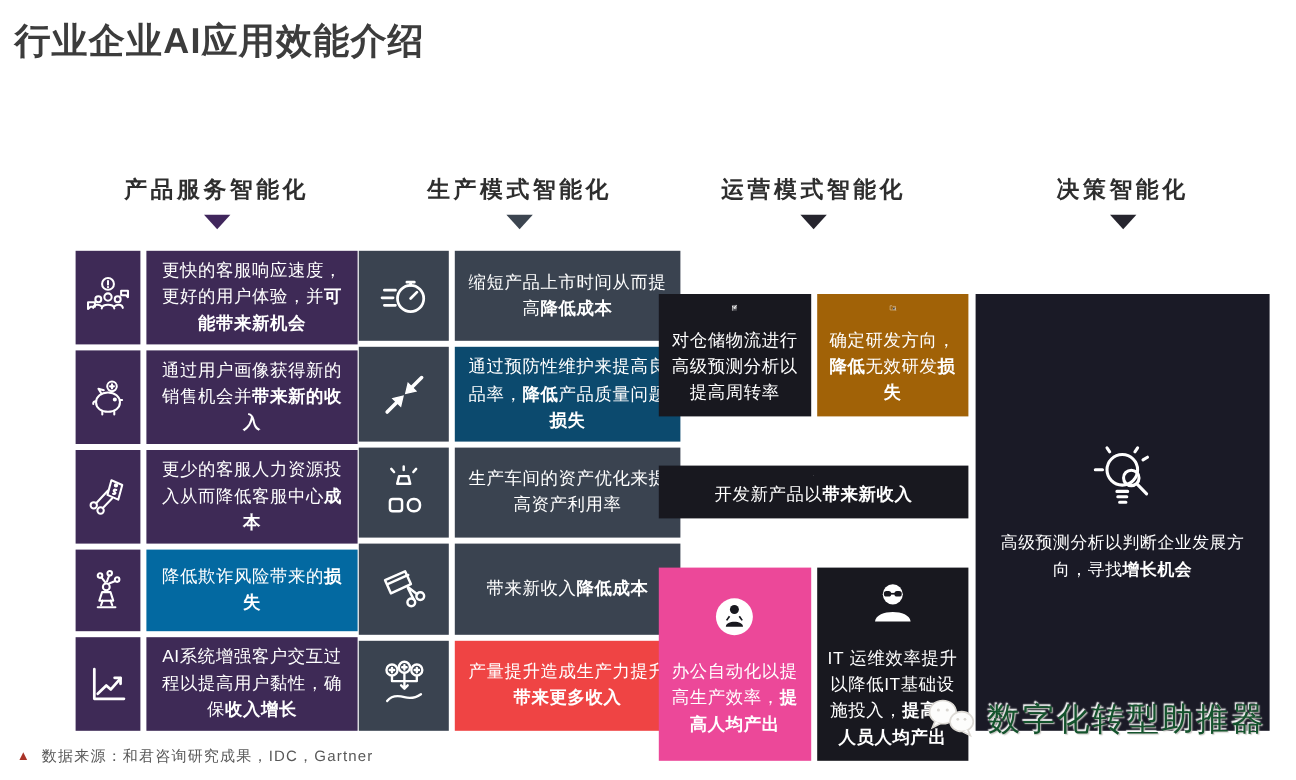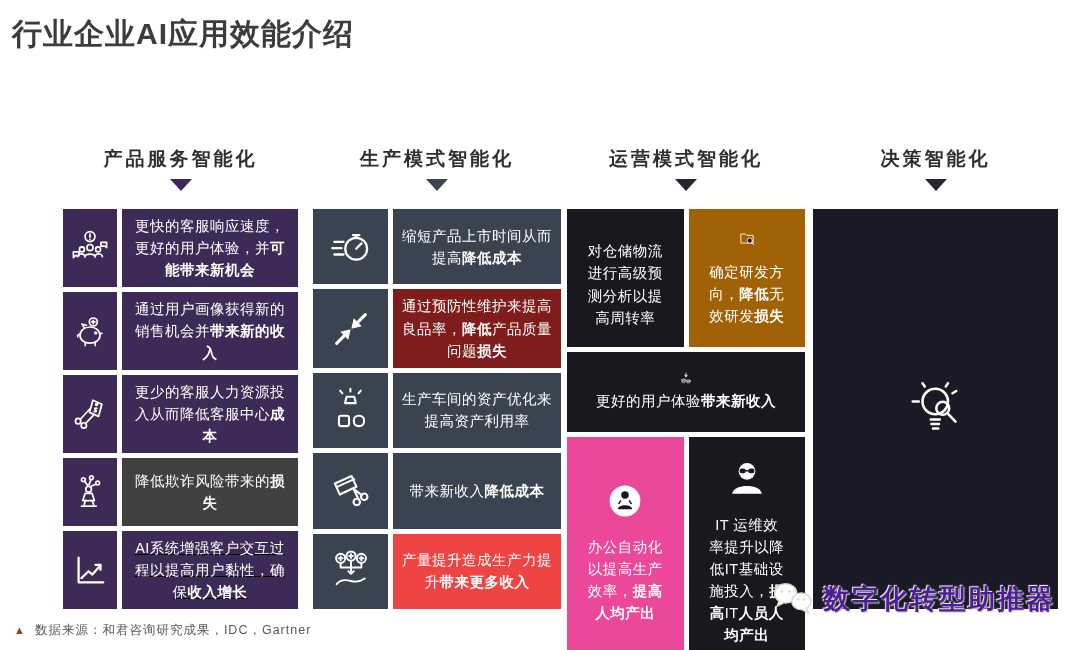--- a/index.html
+++ b/index.html
@@ -8,46 +8,46 @@
   .page-title{position:absolute;left:12px;top:14px;font-size:30px;font-weight:800;
               color:#3c3c3c;letter-spacing:1px;}
   .col{position:absolute;top:112px;}
   .col-head{display:flex;flex-direction:column;align-items:center;height:63px;margin-top:34px;}
   .col-title{font-size:19px;font-weight:700;color:#2e2e2e;letter-spacing:3px;line-height:26px;}
   .tri{width:0;height:0;border-left:11px solid transparent;border-right:11px solid transparent;
        border-top:12px solid #333;margin-top:7px;}
   .panel{height:400px;}
   .rows2{display:grid;gap:5px;grid-template-rows:repeat(5,1fr);}
   .c0{left:63px;width:235px}
-  .c1{left:313px;width:248px}
-  .c2{left:567px;width:238px}
+  .c1{left:299px;width:268px}
+  .c2{left:549px;width:258px}
   .c3{left:813px;width:245px}
   .c0 .rows2{grid-template-columns:54px 1fr}
   .c1 .rows2{grid-template-columns:75px 1fr}
   .mosaic{display:grid;grid-template-columns:1fr 1fr;grid-template-rows:138px 80px 1fr;gap:5px;}
   .single{display:grid;}
   .cell{display:flex;align-items:center;justify-content:center;}
   .text-cell{padding:6px 9px;}
-  .combo-cell{flex-direction:column;gap:13px;padding:20px;}
+  .combo-cell{flex-direction:column;gap:13px;padding:8px;margin-top:36px;}
   .area-a{grid-area:1/1/2/2}.area-b{grid-area:1/2/2/3}
   .area-c{grid-area:2/1/3/3;gap:5px;}
   .area-d{grid-area:3/1/4/2}.area-e{grid-area:3/2/4/3}
   .benefit{font-size:14.5px;line-height:1.52;letter-spacing:.5px;text-align:center;color:#fff;}
   .benefit b{font-weight:700;}
   .c3 .benefit{font-size:14px;}
   .c0 .icon-cell svg{width:38px;height:38px;}
   .c1 .icon-cell svg{width:46px;height:46px;}
   .c2 .combo-cell svg{width:44px;height:44px;}
   .c2 .area-c svg{width:40px;height:40px;}
   .c3 .combo-cell svg{width:60px;height:60px;}
   .footer{position:absolute;left:14px;top:622px;display:flex;align-items:center;gap:10px;}
   .footer-marker{color:#a93328;font-size:11px;line-height:1;}
   .footer-source{font-size:12.5px;color:#585858;letter-spacing:1px;}
   .watermark{position:absolute;left:770px;top:580px;display:flex;align-items:center;gap:5px;}
-  .watermark-label{font-size:27px;font-weight:700;letter-spacing:2px;color:#4c1d95;
+  .watermark-label{font-size:27px;font-weight:400;letter-spacing:2px;color:#14532d;
                    text-shadow:1px 1px 1px #c6c4c0, -1px -1px 1px #ffffff;}
 </style>
 </head>
 <body>
 
 <div id="stage">
   <div class="page-title">行业企业AI应用效能介绍</div>
 
   <div class="col c0">
     <div class="col-head">
@@ -113,33 +113,33 @@
               <circle cx="21.5" cy="5" r="2"></circle>
               <circle cx="28" cy="10.5" r="2"></circle>
               <path d="M14.3 8.6l3.2 4.2M21 7l-2 5.2M26.3 11.8l-5.3 2.2"></path>
               <circle cx="18.5" cy="17" r="3"></circle>
               <path d="M14.8 21.5h7.4l2.4 7.5H12.4z"></path>
               <path d="M15.3 29l-1.4 4M22.3 29l1.4 4"></path>
               <path d="M11 34.8h15.5"></path>
             </g>
           </svg>
         </div>
-        <div class="cell text-cell" style="background: #404040;">
+        <div class="cell text-cell" style="background: #0369a1;">
           <div class="benefit"><span>降低欺诈风险带来的</span><b>损失</b></div>
         </div>
         <div class="cell icon-cell" style="background: rgb(62, 42, 86);">
           <svg viewBox="0 0 40 40">
             <g stroke="#fff" fill="none" stroke-width="2.4" stroke-linecap="round" stroke-linejoin="round">
               <path d="M8 7v26h26"></path>
               <path d="M11 28.5l7.5-7.2 4 3.5 8.5-9.8"></path>
               <path d="M25.8 14.6H31v5.2"></path>
             </g>
           </svg>
         </div>
-        <div class="cell text-cell" style="background: rgb(62, 42, 86); text-decoration: underline;">
+        <div class="cell text-cell" style="background: rgb(62, 42, 86);">
           <div class="benefit"><span>AI系统增强客户交互过程以提高用户黏性，确保</span><b>收入增长</b></div>
         </div>
       </div>
   </div>
 
   <div class="col c1">
     <div class="col-head">
       <div class="col-title">生产模式智能化</div>
       <div class="tri" style="border-top-color: rgb(60, 69, 80);"></div>
     </div>
@@ -160,21 +160,21 @@
         <div class="cell icon-cell" style="background: rgb(58, 67, 80);">
           <svg viewBox="0 0 40 40">
             <g stroke="#fff" fill="#fff" stroke-linecap="round">
               <path d="M7.5 32.5l8-8" fill="none" stroke-width="2.6"></path>
               <path d="M19 21l-7.3 1.7 5.6 5.6z" stroke-width="1"></path>
               <path d="M32.5 7.5l-8 8" fill="none" stroke-width="2.6"></path>
               <path d="M21 19l7.3-1.7-5.6-5.6z" stroke-width="1"></path>
             </g>
           </svg>
         </div>
-        <div class="cell text-cell" style="background: #7f1d1d;">
+        <div class="cell text-cell" style="background: #0c4a6e;">
           <div class="benefit"><span>通过预防性维护来提高良品率，</span><b>降低</b><span>产品质量问题</span><b>损失</b></div>
         </div>
         <div class="cell icon-cell" style="background: rgb(58, 67, 80);">
           <svg viewBox="0 0 40 40">
             <g stroke="#fff" fill="none" stroke-width="1.8" stroke-linecap="round" stroke-linejoin="round">
               <path d="M16.2 8.5h6.6l1.4 5.5h-9.4z"></path>
               <path d="M12.5 5.5l-2-2.3M19.5 4V1.5M26.5 5.5l2-2.3"></path>
               <rect x="9.5" y="25" width="8.8" height="9" rx="2"></rect>
               <rect x="22.5" y="25" width="8.8" height="9" rx="4"></rect>
             </g>
@@ -252,21 +252,21 @@
               <path d="M20 3.5V12" stroke-width="2.6"></path>
               <path d="M15.5 10.5l4.5 5.5 4.5-5.5z" fill="#fff" stroke-width="1"></path>
               <ellipse cx="12.5" cy="23.5" rx="5" ry="1.9"></ellipse>
               <path d="M7.5 23.5v8c0 1.1 2.2 2 5 2s5-.9 5-2v-8"></path>
               <path d="M7.5 27.5c0 1.1 2.2 2 5 2s5-.9 5-2"></path>
               <ellipse cx="27.5" cy="26" rx="5" ry="1.9"></ellipse>
               <path d="M22.5 26v5.5c0 1.1 2.2 2 5 2s5-.9 5-2V26"></path>
               <path d="M22.5 29c0 1.1 2.2 2 5 2s5-.9 5-2"></path>
             </g>
           </svg>
-          <div class="benefit"><span>更好的用户体验</span><b>带来新收入</b></div>
+          <div class="benefit"><span>开发新产品以</span><b>带来新收入</b></div>
         </div>
         <div class="cell combo-cell area-d" style="background: #ec4899;">
           <svg viewBox="0 0 40 40">
             <circle cx="20" cy="20" r="14" fill="#fff"></circle>
             <g fill="#18181f">
               <circle cx="20" cy="14.5" r="3.4"></circle>
               <path d="M13.5 27.5c0-5 13-5 13 0z"></path>
             </g>
             <g stroke="#18181f" stroke-width="1.3" fill="none">
               <path d="M16.3 19.5l-2.2 3.2M23.7 19.5l2.2 3.2"></path>
@@ -300,20 +300,21 @@
         <div class="cell combo-cell area-s" style="background: rgb(26, 26, 38);">
           <svg viewBox="0 0 40 40">
             <g stroke="#fff" fill="none" stroke-width="1.7" stroke-linecap="round" stroke-linejoin="round">
               <circle cx="19.5" cy="15" r="8.5"></circle>
               <path d="M16.5 27h6M17 30h5M18 33h3.5"></path>
               <path d="M4.5 15h4M31 9.5l2.5-1.5M12.5 5l-1.5-2.2M26.5 5l1.5-2.2"></path>
               <circle cx="24.5" cy="19.5" r="4.3"></circle>
               <path d="M27.6 22.8l5.4 5.6"></path>
             </g>
           </svg>
+          <div class="benefit"><span>高级预测分析以判断企业发展方向，寻找</span><b>增长机会</b></div>
         </div>
       </div>
   </div>
 
   <div class="footer">
     <span class="footer-marker">▲</span>
     <span class="footer-source">数据来源：和君咨询研究成果，IDC，Gartner</span>
   </div>
 
   <div class="watermark">

